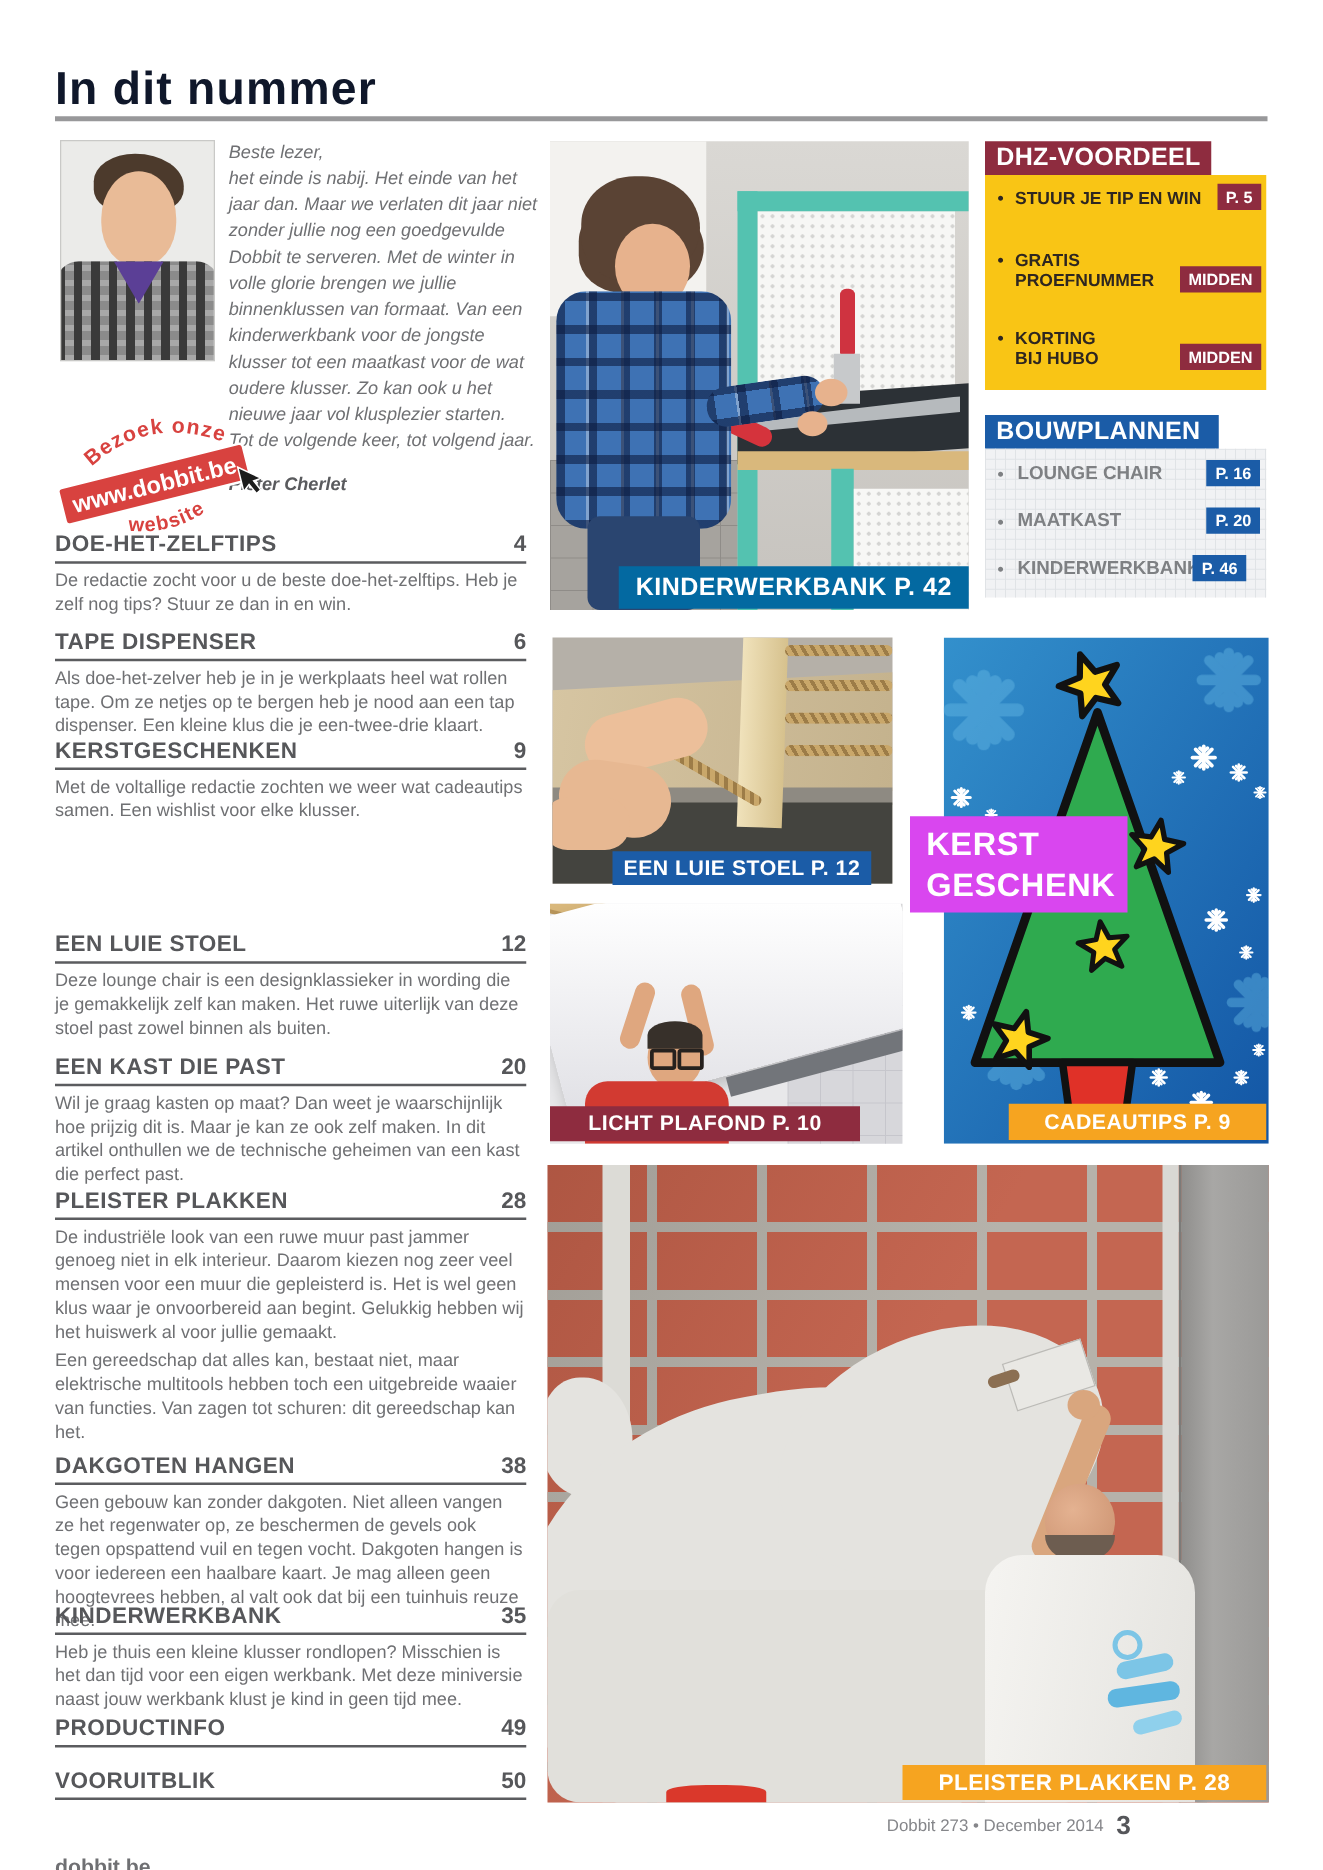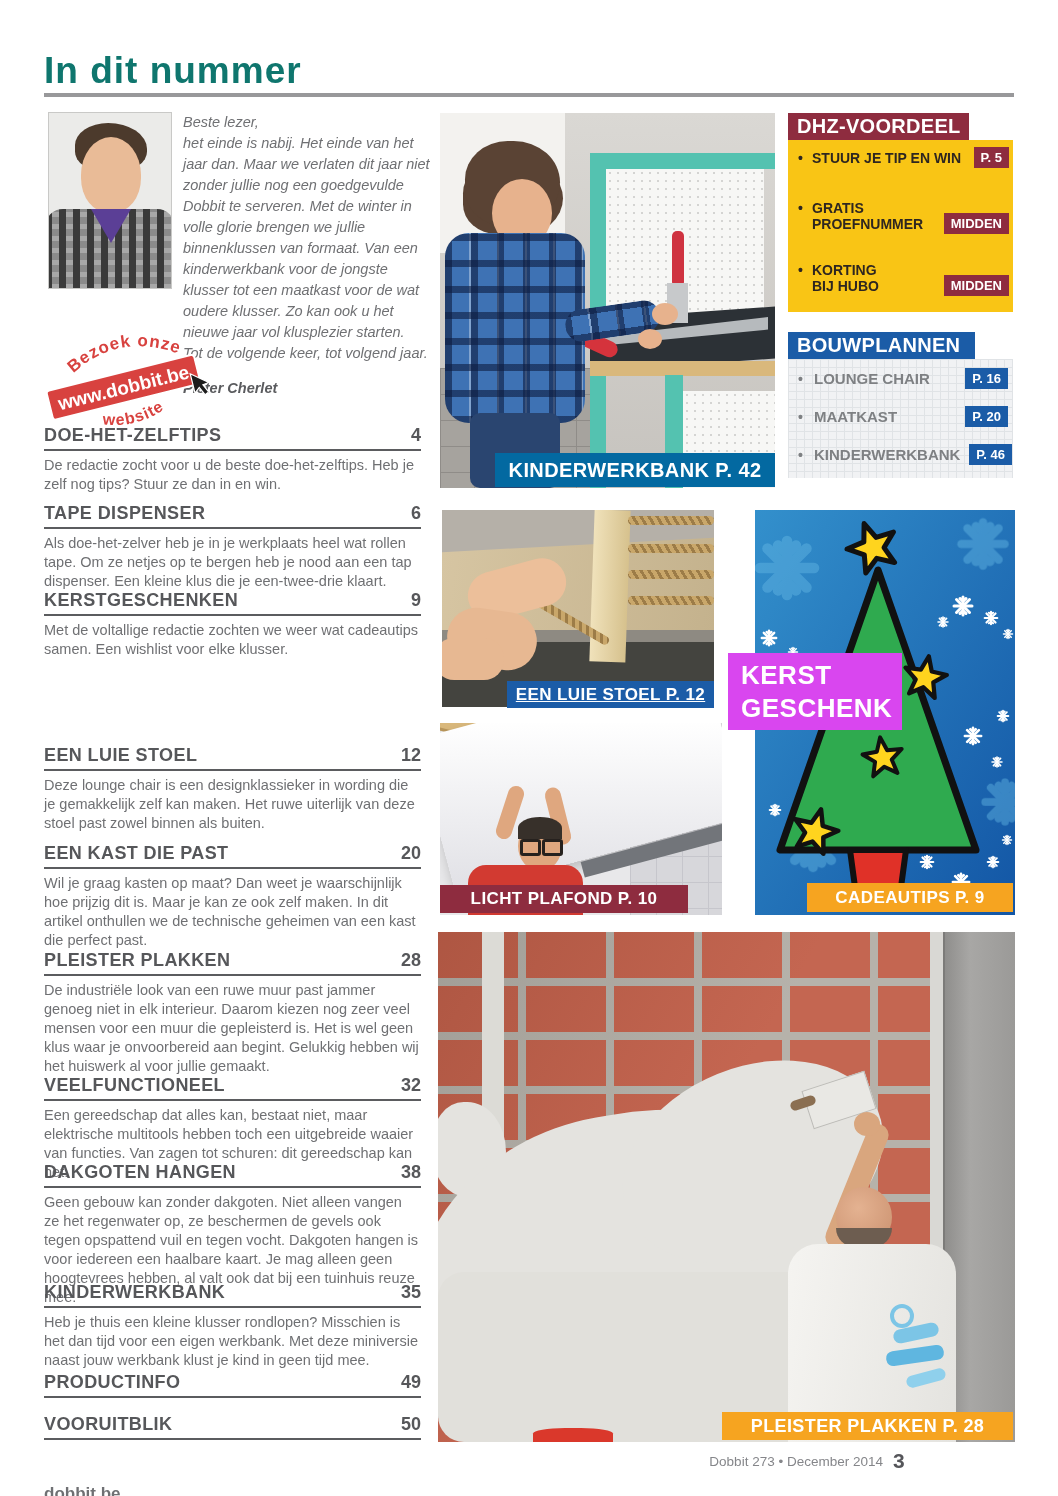--- a/index.html
+++ b/index.html
@@ -1,20 +1,20 @@
 <!DOCTYPE html>
 <html><head>
 <meta charset="utf-8">
 <style>
   html,body{margin:0;padding:0;background:#ffffff;}
   .page{position:relative;width:1058px;height:1496px;background:#fff;overflow:hidden;
         font-family:"Liberation Sans", sans-serif;}
   .abs{position:absolute;}
   
-  .page-title{left:44px;top:50px;font-size:37px;font-weight:bold;color:#0f766e;letter-spacing:1px;}
+  .page-title{left:44px;top:50px;font-size:37px;font-weight:bold;color:#0f172a;letter-spacing:1px;}
   .title-rule{left:44px;top:93px;width:970px;height:4px;background:#98989a;}
   
   .editor-photo{left:48px;top:112px;width:122px;height:175px;background:#ebebe9;border:1px solid #c9c9c7;overflow:hidden;}
   .intro-text{left:183px;top:112px;width:252px;font-size:14.5px;line-height:21px;color:#6f7073;font-style:italic;}
   .intro-sig{font-weight:bold;margin-top:14px;font-style:italic;color:#5a5b5e;}
   
   .toc-entry{left:44px;width:377px;}
   .toc-head{display:flex;justify-content:space-between;align-items:flex-end;
             border-bottom:2.5px solid #5b5c5f;padding-bottom:3px;}
   .toc-title{font-size:18px;font-weight:bold;color:#56575a;letter-spacing:.4px;}
@@ -31,21 +31,21 @@
   .promo-item-label{font-size:14px;font-weight:bold;color:#2e2620;line-height:16px;}
   .bouw-body .promo-item-label{color:#7e8083;font-size:15px;}
   .bullet{font-size:14px;font-weight:bold;color:#2e2620;}
   .bouw-body .bullet{color:#7e8083;}
   .badge{position:absolute;color:#fff;font-size:13px;font-weight:bold;padding:3px 7px;white-space:nowrap;}
   .badge-maroon{background:#8e2c3f;}
   .badge-blue{background:#1b5ca7;}
   
   .caption{color:#fff;font-weight:bold;text-align:center;letter-spacing:.4px;}
   .cap-green{left:495px;top:453px;width:280px;height:34px;line-height:34px;font-size:20px;background:#0369a1;}
-  .cap-stool{left:507px;top:681px;width:207px;height:27px;line-height:27px;font-size:17px;background:#1b5ca7;text-decoration:underline;}
+  .cap-stool{left:490px;top:681px;width:207px;height:27px;line-height:27px;font-size:17px;background:#1b5ca7;}
   .cap-plafond{left:440px;top:885px;width:248px;height:28px;line-height:28px;font-size:17px;background:#8e2c3f;}
   .cap-cadeau{left:807px;top:883px;width:206px;height:29px;line-height:29px;font-size:17px;background:#f6a420;}
   .cap-pleister{left:722px;top:1412px;width:291px;height:28px;line-height:28px;font-size:18px;background:#f6a420;}
   .kerst-box{left:728px;top:653px;width:174px;height:77px;background:#d946ef;color:#fff;
              font-weight:bold;font-size:26px;line-height:33px;padding:6px 0 0 13px;box-sizing:border-box;letter-spacing:.5px;}
   
   .photo{overflow:hidden;}
   .photo1{left:440px;top:113px;width:335px;height:375px;background:linear-gradient(180deg,#dad8d4,#c6c3be);}
   .pegboard{background-color:#f7f7f5;background-image:radial-gradient(#d4d4d2 1.3px, transparent 1.5px);background-size:8px 8px;}
   .plaid{background-color:#3e72b4;background-image:
@@ -141,24 +141,20 @@
     <div class="toc-desc">Wil je graag kasten op maat? Dan weet je waarschijnlijk hoe prijzig dit is. Maar je kan ze ook zelf maken. In dit artikel onthullen we de technische geheimen van een kast die perfect past.</div>
   </div>
   <div class="abs toc-entry" style="top:950px">
     <div class="toc-head">
         <span class="toc-title">PLEISTER PLAKKEN</span>
         <span class="toc-page">28</span>
       </div>
     <div class="toc-desc">De industriële look van een ruwe muur past jammer genoeg niet in elk interieur. Daarom kiezen nog zeer veel mensen voor een muur die gepleisterd is. Het is wel geen klus waar je onvoorbereid aan begint. Gelukkig hebben wij het huiswerk al voor jullie gemaakt.</div>
   </div>
   <div class="abs toc-entry" style="top:1075px">
-    <div class="toc-head">
-        <span class="toc-title">VEELFUNCTIONEEL</span>
-        <span class="toc-page">32</span>
-      </div>
     <div class="toc-desc">Een gereedschap dat alles kan, bestaat niet, maar elektrische multitools hebben toch een uitgebreide waaier van functies. Van zagen tot schuren: dit gereedschap kan het.</div>
   </div>
   <div class="abs toc-entry" style="top:1162px">
     <div class="toc-head">
         <span class="toc-title">DAKGOTEN HANGEN</span>
         <span class="toc-page">38</span>
       </div>
     <div class="toc-desc">Geen gebouw kan zonder dakgoten. Niet alleen vangen ze het regenwater op, ze beschermen de gevels ook tegen opspattend vuil en tegen vocht. Dakgoten hangen is voor iedereen een haalbare kaart. Je mag alleen geen hoogtevrees hebben, al valt ook dat bij een tuinhuis reuze mee.</div>
   </div>
   <div class="abs toc-entry" style="top:1282px">
@@ -335,21 +331,21 @@
   <div class="abs bouw-header promo-header">BOUWPLANNEN</div>
   <div class="abs bouw-body">
     <span class="abs bullet" style="left:10px;top:12px;">•</span>
     <div class="abs promo-item-label" style="left:26px;top:12px;">LOUNGE CHAIR</div>
     <div class="abs badge badge-blue" style="right:5px;top:9px;">P. 16</div>
     <span class="abs bullet" style="left:10px;top:50px;">•</span>
     <div class="abs promo-item-label" style="left:26px;top:50px;">MAATKAST</div>
     <div class="abs badge badge-blue" style="right:5px;top:47px;">P. 20</div>
     <span class="abs bullet" style="left:10px;top:88px;">•</span>
     <div class="abs promo-item-label" style="left:26px;top:88px;">KINDERWERKBANK</div>
-    <div class="abs badge badge-blue" style="right:1px;top:85px;">P. 46</div>
+    <div class="abs badge badge-blue" style="right:16px;top:85px;">P. 46</div>
   </div>
 
   <div class="abs footer-left">dobbit.be</div>
   <div class="abs footer-right">
     <span>Dobbit 273 • December 2014</span><span class="footer-pagenum">3</span>
   </div>
 
 </div>
 
 </body></html>

